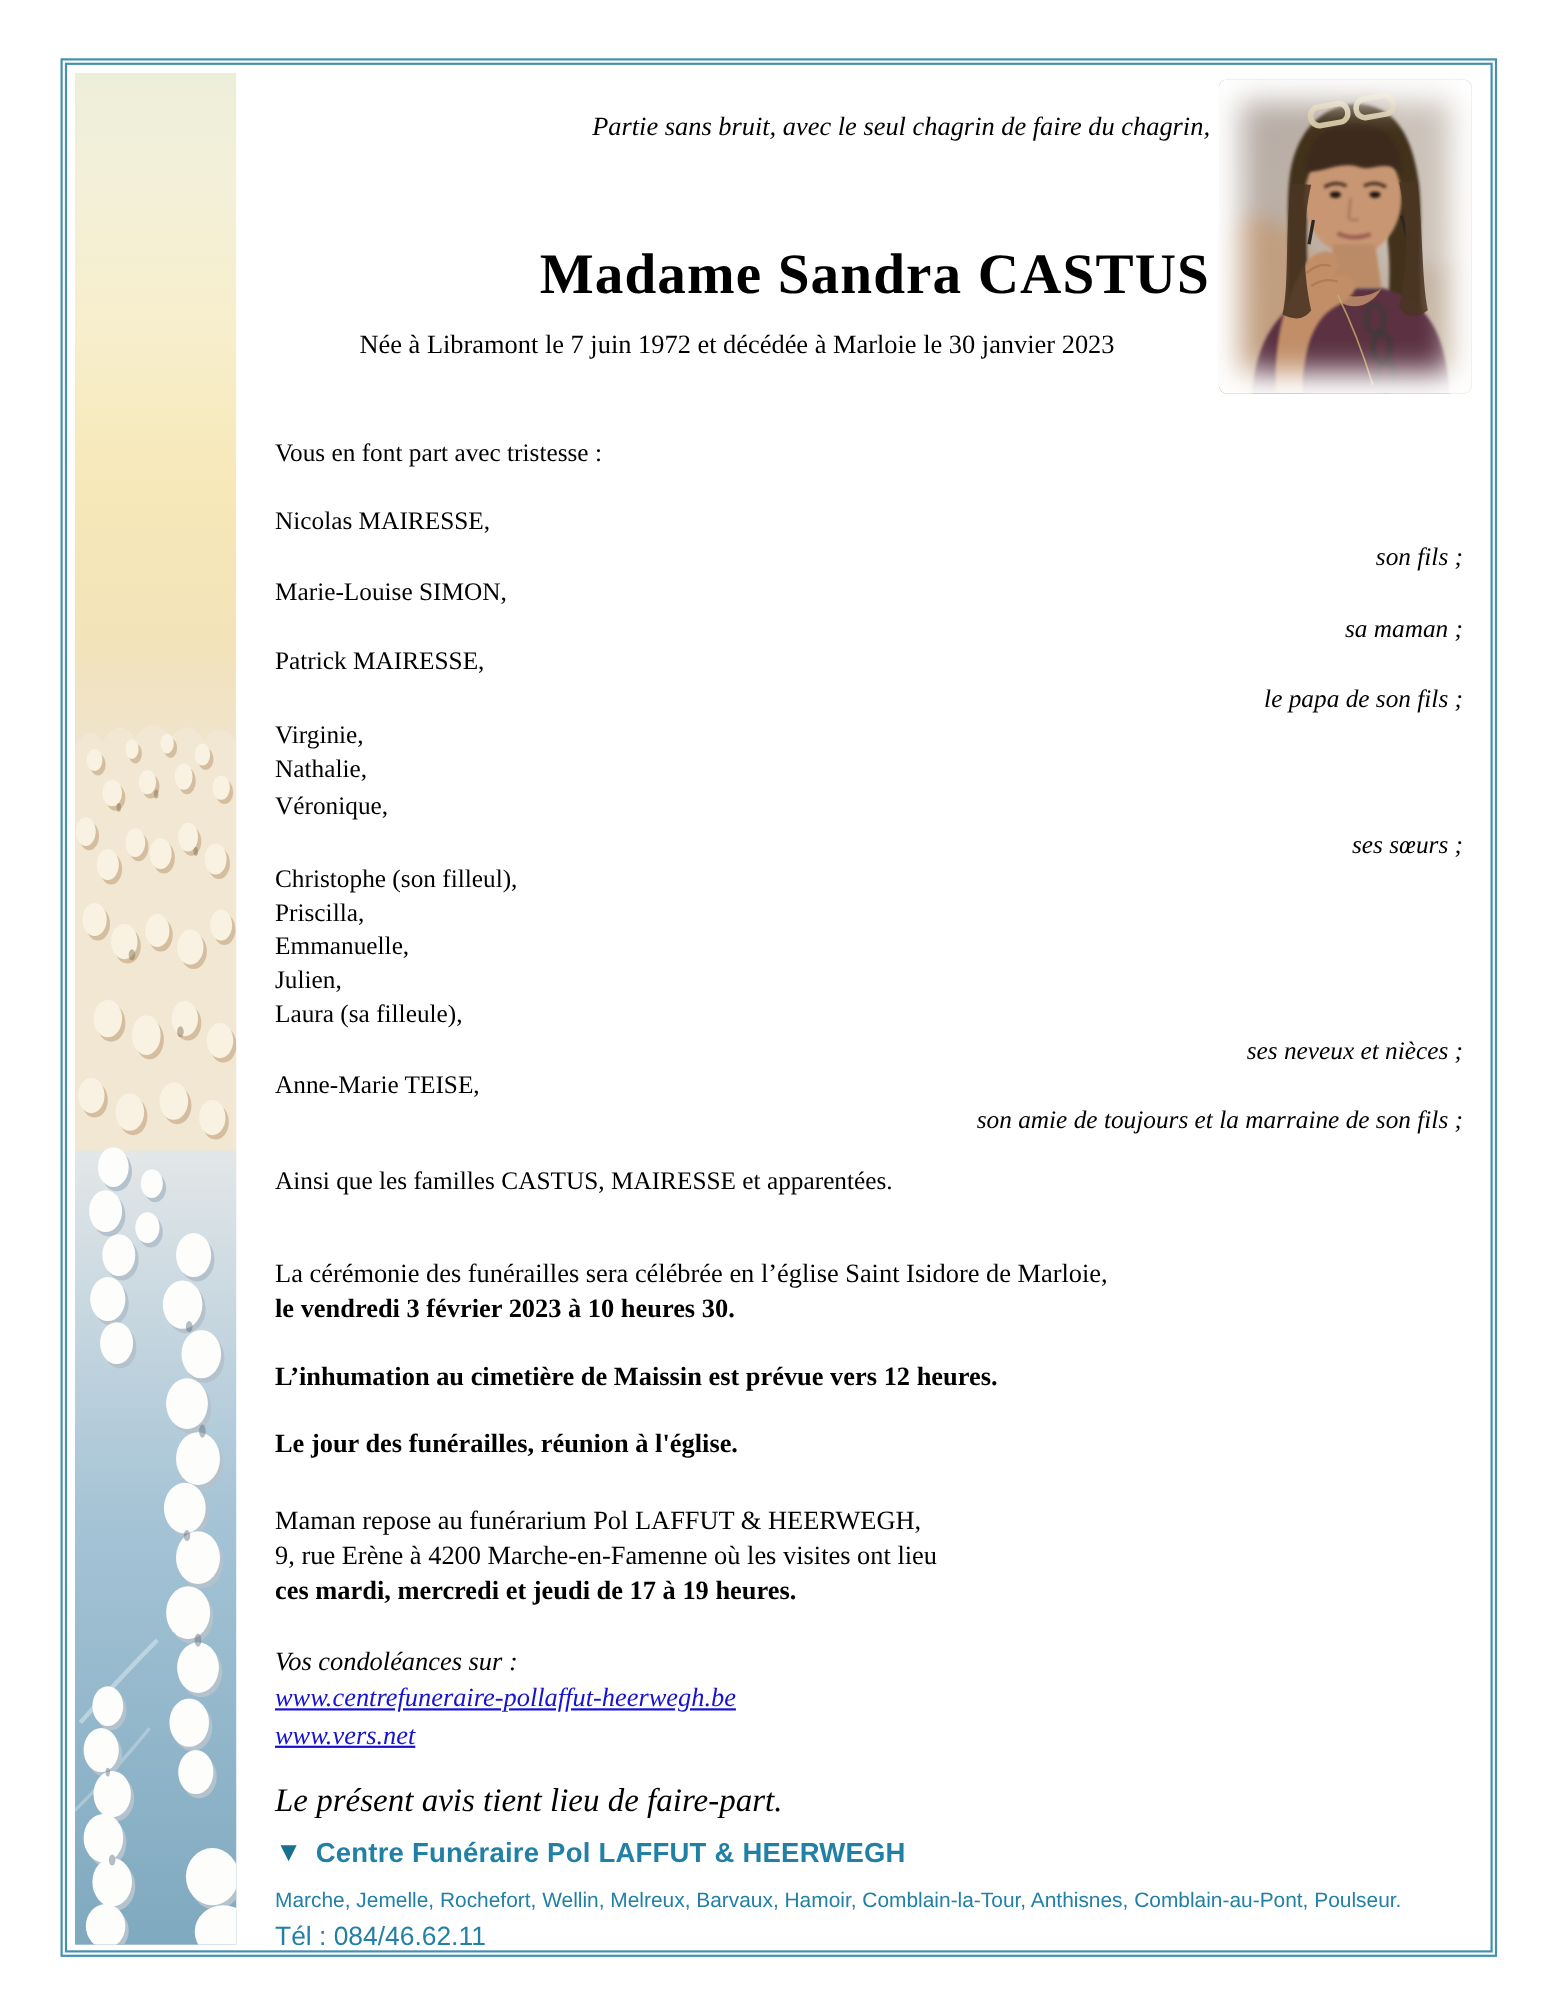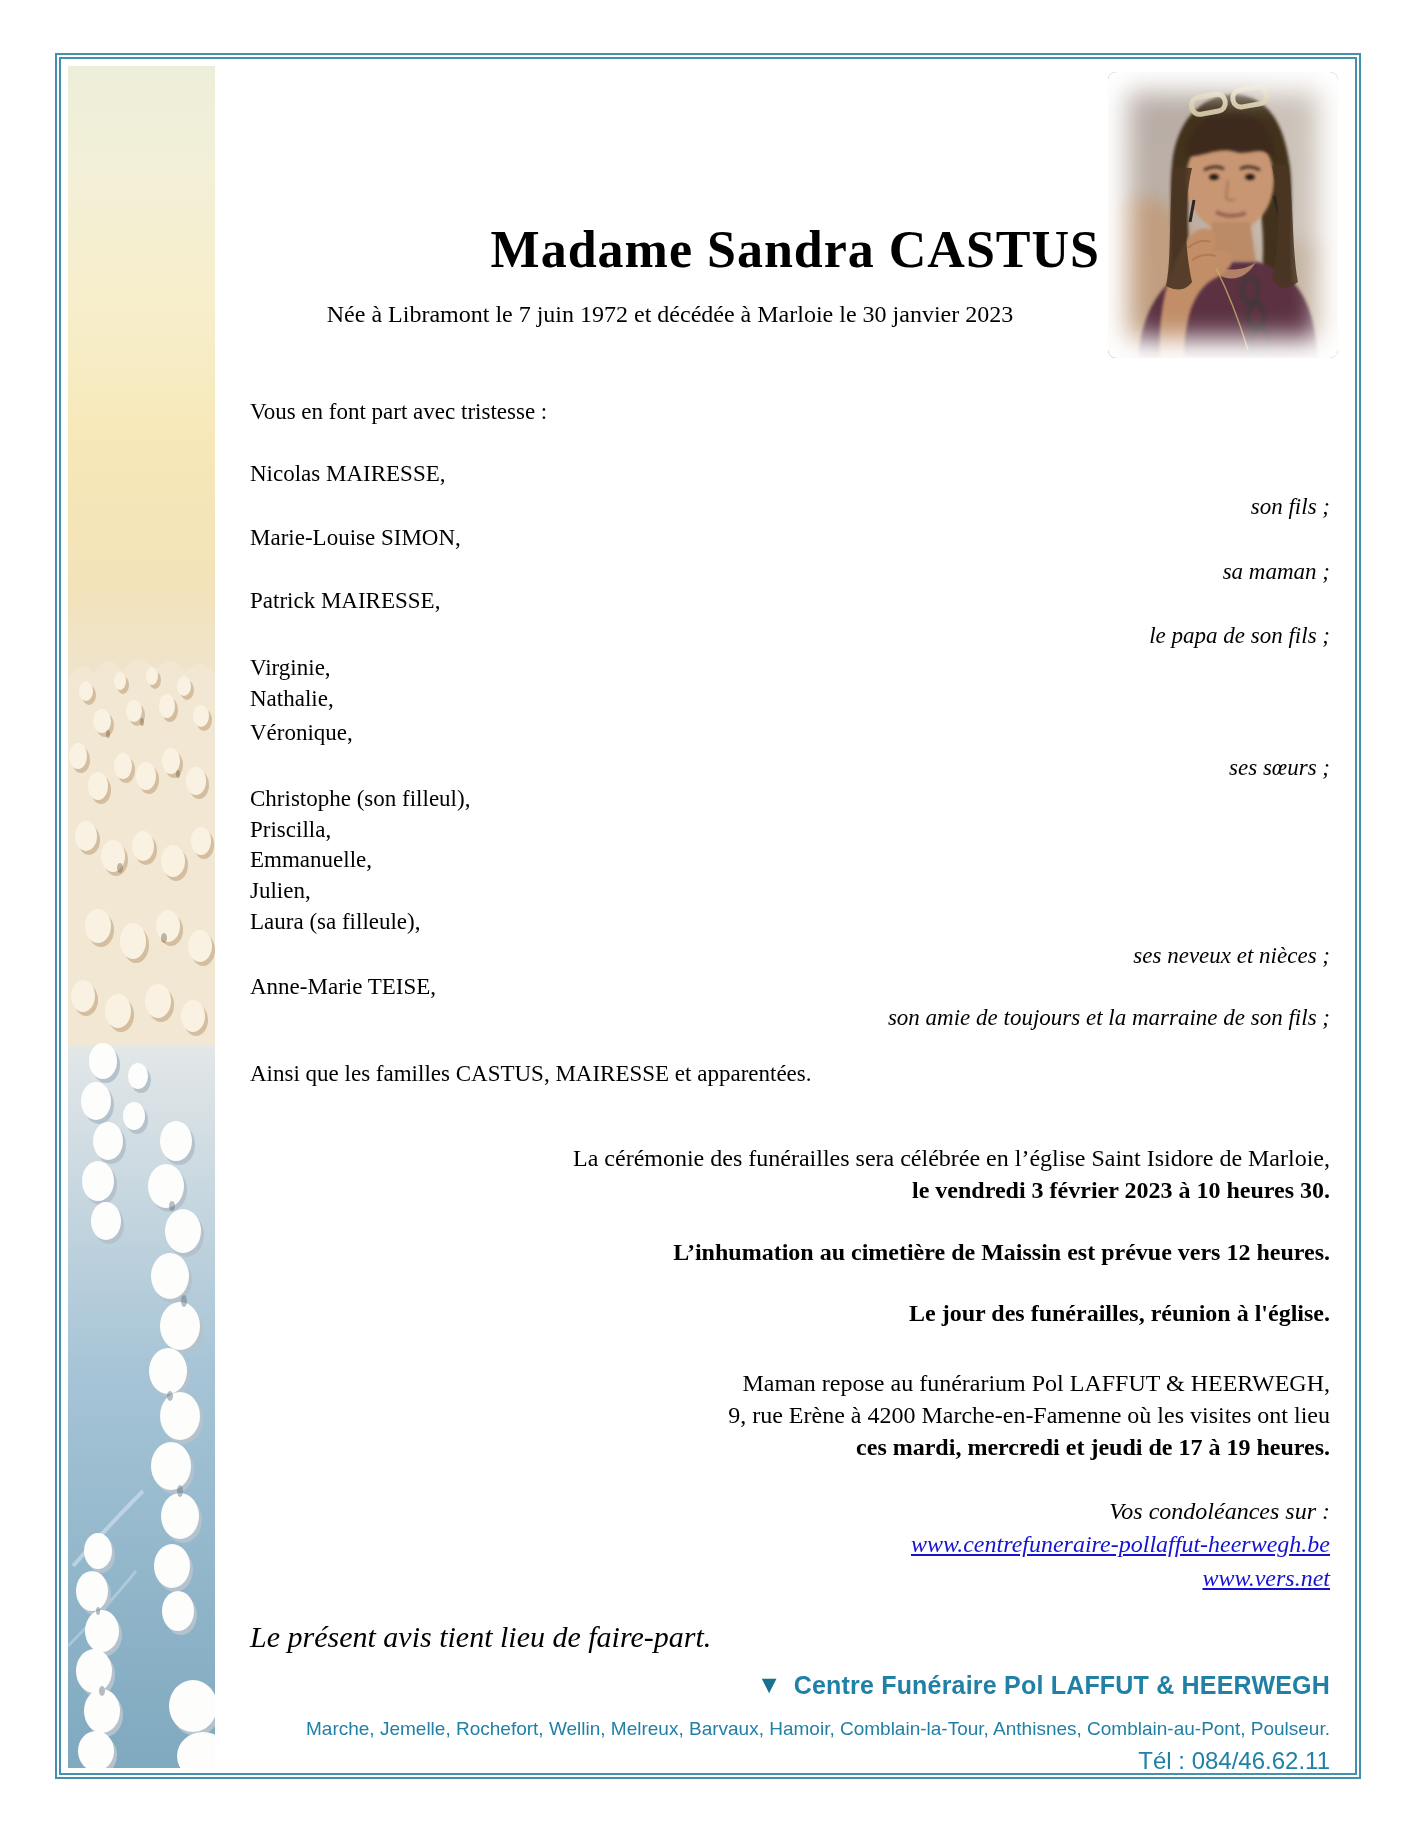--- a/index.html
+++ b/index.html
@@ -45,21 +45,21 @@
   }
   .subtitle {
     position:absolute; left:240px; top:299px; width:860px; text-align:center;
     font-size:24px; line-height:30px;
   }
   .left-col { left:250px; }
   .rel {
     left:250px; width:1080px; text-align:right; font-style:italic;
   }
   .ctr {
-    left:250px; width:1080px; text-align:right; font-size:24px; line-height:30px;
+    left:250px; width:1080px; text-align:left; font-size:24px; line-height:30px;
   }
   .b { font-weight:bold; }
   .it { font-style:italic; }
   .link {
     color:var(--link-blue,#1612cf); text-decoration:underline; cursor:pointer;
   }
   .footer-line {
     font-family:"Liberation Sans", sans-serif;
     color:var(--footer-teal,#2180a6);
   }
@@ -283,20 +283,21 @@
     </g>
     <path d="M108,196 Q126,232 140,278" stroke="#c8b06a" stroke-width="1.5" fill="none" opacity="0.8"></path>
     <path d="M86,128 L82,150" stroke="#2e2620" stroke-width="3"></path>
     <path d="M166,124 L172,146" stroke="#2e2620" stroke-width="3"></path>
     <path d="M66,95 C60,140 64,185 58,214 C70,220 78,218 84,210 C76,175 76,130 84,96 Z" fill="#4a3524" opacity="0.9"></path>
     <path d="M180,92 C186,135 184,180 190,210 C178,220 168,216 164,206 C172,170 172,130 164,94 Z" fill="#4a3524" opacity="0.9"></path>
   </svg>
 </div>
 
 <div class="quote">
+  <div>Partie sans bruit, avec le seul chagrin de faire du chagrin,</div>
 </div>
 
 <div class="title">Madame Sandra CASTUS</div>
 <div class="subtitle">Née à Libramont le 7 juin 1972 et décédée à Marloie le 30 janvier 2023</div>
 
 <div class="line left-col" style="top:398px">Vous en font part avec tristesse :</div>
 
 <div class="line left-col" style="top:460px">Nicolas MAIRESSE,</div>
 <div class="line rel" style="top:493px">son fils ;</div>
 

